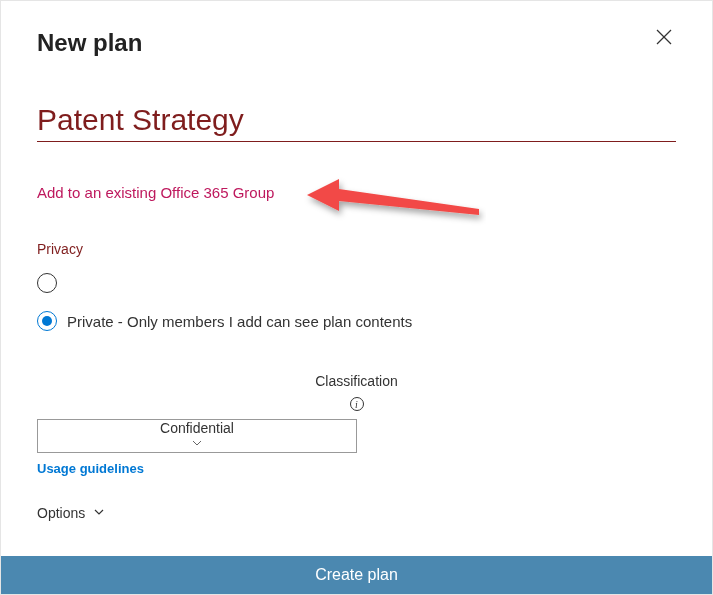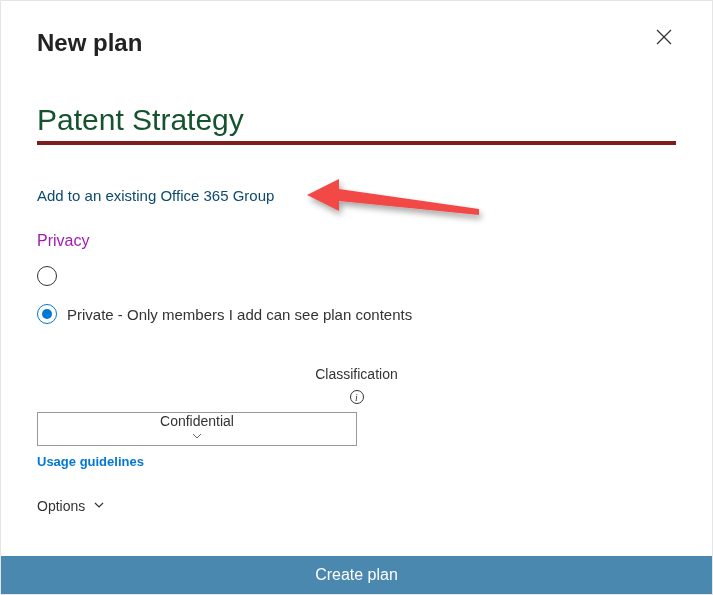--- a/index.html
+++ b/index.html
@@ -46,46 +46,46 @@
       width: 16px;
       height: 16px;
     }
     .plan-name-field {
       margin-top: 44px;
       position: relative;
     }
     .plan-name-input {
       width: 100%;
       border: none;
-      border-bottom: 4px solid #7f1d1d;
+      border-bottom: 1px solid #7f1d1d;
       font-size: 30px;
       font-weight: 300;
-      color: #14532d;
+      color: #7f1d1d;
       padding: 2px 0 4px 0;
       outline: none;
       background: transparent;
       font-family: inherit;
     }
     .group-link {
       display: inline-block;
       margin-top: 42px;
-      color: #0c4a6e;
+      color: #be185d;
       text-decoration: none;
       font-size: 15px;
     }
     .arrow-container {
       position: absolute;
       left: 300px;
       top: 170px;
       pointer-events: none;
     }
     .section-label {
-      font-size: 16px;
-      color: #a21caf;
-      margin-top: 28px;
+      font-size: 14px;
+      color: #7f1d1d;
+      margin-top: 40px;
       margin-bottom: 16px;
     }
     .radio-option {
       display: flex;
       align-items: center;
       margin-bottom: 18px;
       cursor: pointer;
     }
     .radio-circle {
       width: 20px;

